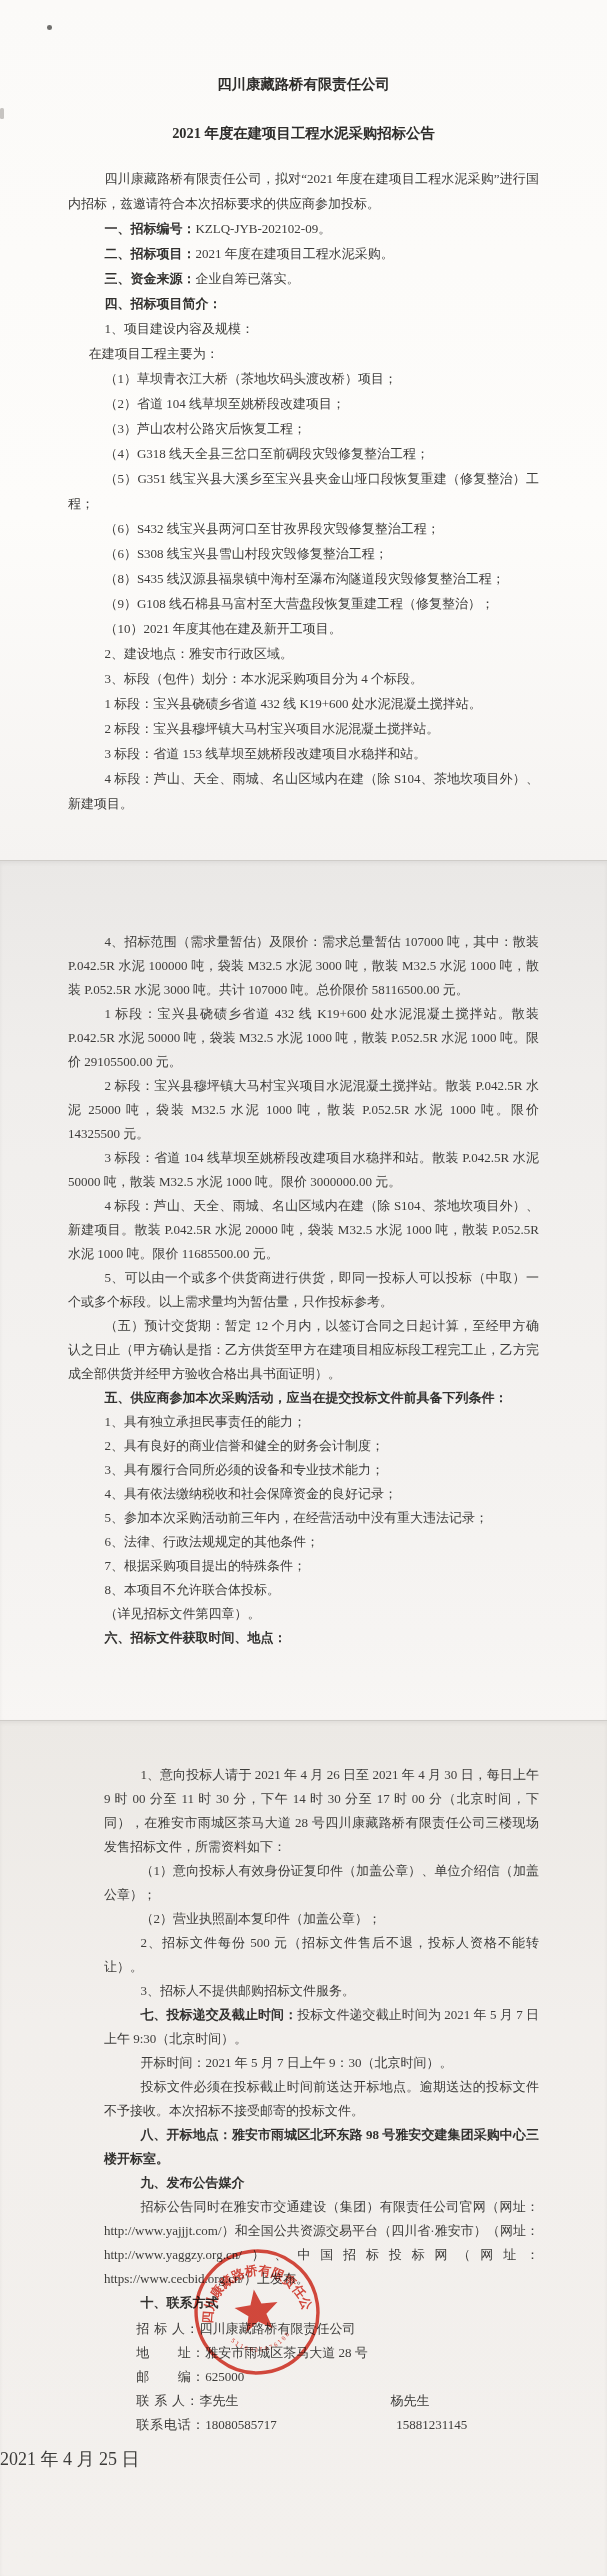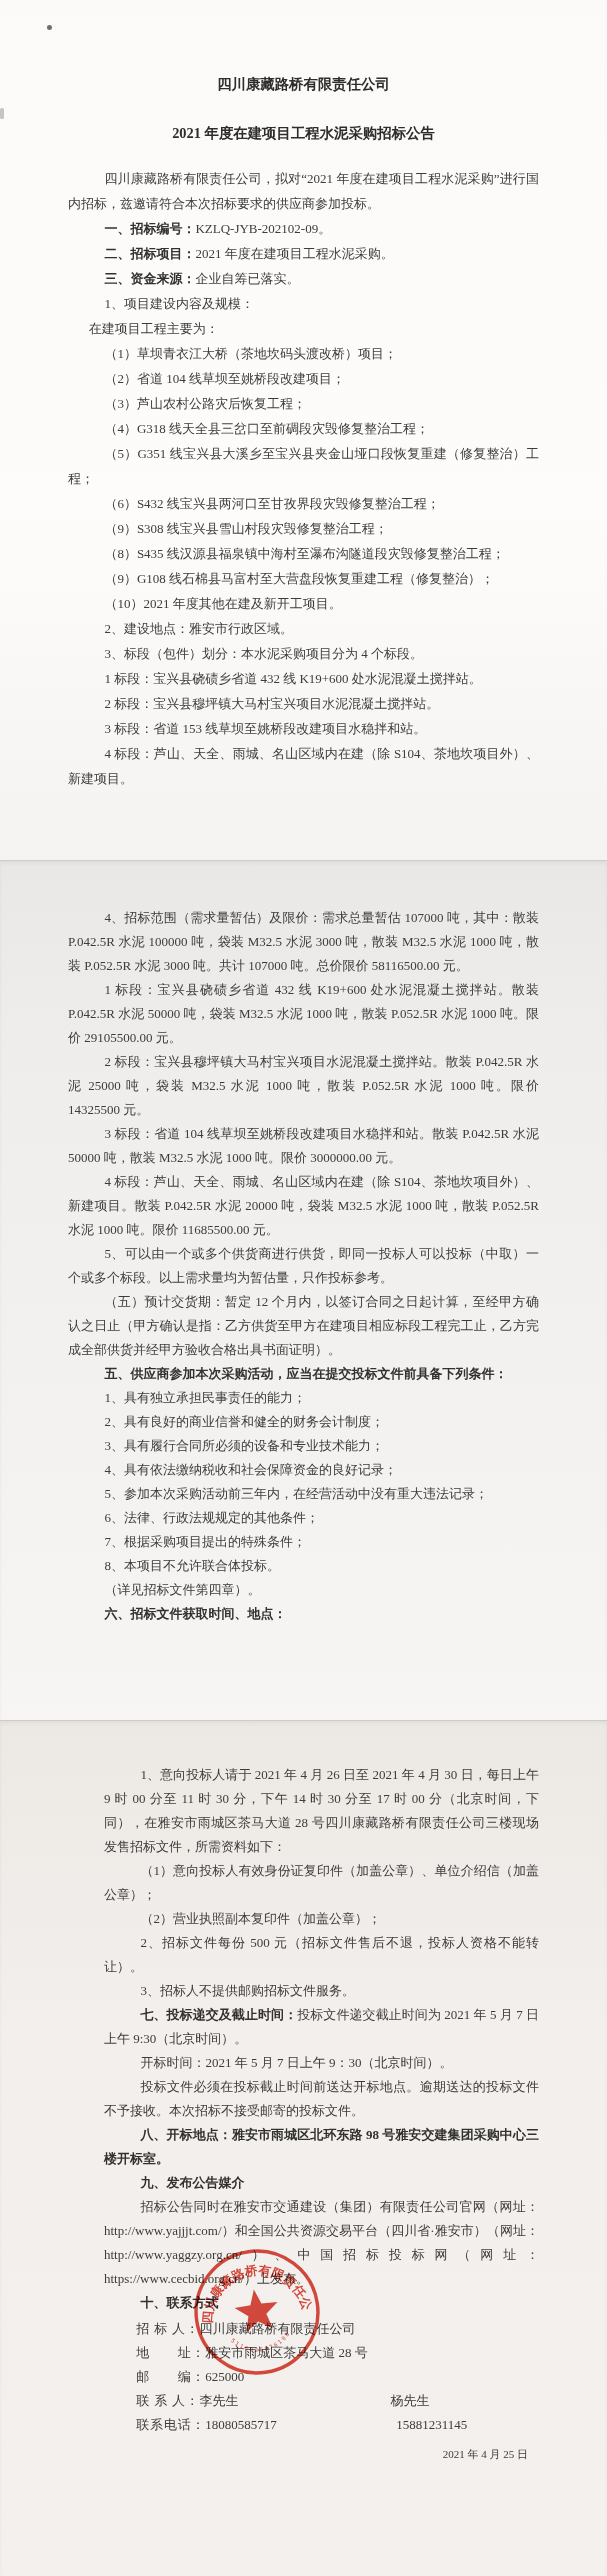--- a/index.html
+++ b/index.html
@@ -15,31 +15,31 @@
   .page + .page{border-top:0.8px solid #cfccc8;box-shadow:inset 0 2.3px 4.6px rgba(0,0,0,.05);}
   .t1,.t2{
     text-align:center;font-weight:700;color:#2e2d2b;
     font-size:14.4px;line-height:23px;margin:0;
   }
   .t1{padding-top:73px;}
   .t2{margin-top:26px;}
   .content{padding:0 68px;font-size:13px;text-align:justify;}
   .page1 .content{line-height:25px;}
   .page1 .content .intro{margin-top:21px;}
-  .page2 .content{padding-top:45px;line-height:24px;}
+  .page2 .content{padding-top:69px;line-height:24px;}
   .page3 .content{padding-top:42px;line-height:24px;margin-left:36px;}
   .para{margin:0;text-indent:2.8em;}
   .para b{font-weight:700;color:#32312f;}
   .small-indent{text-indent:1.6em;}
   .bold{font-weight:700;color:#32312f;}
   .contact{padding:1.5px 68px 0;font-size:13px;line-height:24px;margin-left:28px;}
   .contact-row{padding-left:3.1em;}
   .contact-label{letter-spacing:0.8px;}
   .contact-v1{display:inline-block;min-width:191px;}
-  .date{margin:10.6px 0 0;padding-right:79px;text-align:right;font-size:11px;}
+  .date{margin:10.6px 0 0;padding-right:79px;text-align:left;font-size:18px;}
   
   .seal{position:absolute;left:190px;top:524px;transform:rotate(-8deg);
         mix-blend-mode:multiply;opacity:.9;z-index:5;pointer-events:none;}
   .seal circle{stroke:#d9382b;}
   .seal polygon{fill:#d9382b;}
   .seal text{fill:#d9382b;}
   .seal-company{font-size:16.5px;font-weight:700;font-family:"Liberation Serif","DejaVu Serif",serif;}
   .seal-code{font-size:7.5px;letter-spacing:2.5px;font-family:"DejaVu Sans Mono",monospace;}
   
   .speck{position:absolute;border-radius:50%;}
@@ -54,29 +54,30 @@
   <section class="page page1">
     <div class="speck speck1"></div>
     <div class="speck speck2"></div>
     <h1 class="t1">四川康藏路桥有限责任公司</h1>
     <h1 class="t2">2021 年度在建项目工程水泥采购招标公告</h1>
     <div class="content">
         <p class="para intro">四川康藏路桥有限责任公司，拟对“2021 年度在建项目工程水泥采购”进行国内招标，兹邀请符合本次招标要求的供应商参加投标。</p>
         <p class="para"><b>一、招标编号：</b>KZLQ-JYB-202102-09。</p>
         <p class="para"><b>二、招标项目：</b>2021 年度在建项目工程水泥采购。</p>
         <p class="para"><b>三、资金来源：</b>企业自筹已落实。</p>
+        <p class="para"><b>四、招标项目简介：</b></p>
         <p class="para">1、项目建设内容及规模：</p>
         <p class="para small-indent">在建项目工程主要为：</p>
         <p class="para">（1）草坝青衣江大桥（茶地坎码头渡改桥）项目；</p>
         <p class="para">（2）省道 104 线草坝至姚桥段改建项目；</p>
         <p class="para">（3）芦山农村公路灾后恢复工程；</p>
         <p class="para">（4）G318 线天全县三岔口至前碉段灾毁修复整治工程；</p>
         <p class="para">（5）G351 线宝兴县大溪乡至宝兴县夹金山垭口段恢复重建（修复整治）工程；</p>
         <p class="para">（6）S432 线宝兴县两河口至甘孜界段灾毁修复整治工程；</p>
-        <p class="para">（9）S308 线宝兴县雪山村段灾毁修复整治工程；</p>
+        <p class="para">（6）S308 线宝兴县雪山村段灾毁修复整治工程；</p>
         <p class="para">（8）S435 线汉源县福泉镇中海村至瀑布沟隧道段灾毁修复整治工程；</p>
         <p class="para">（9）G108 线石棉县马富村至大营盘段恢复重建工程（修复整治）；</p>
         <p class="para">（10）2021 年度其他在建及新开工项目。</p>
         <p class="para">2、建设地点：雅安市行政区域。</p>
         <p class="para">3、标段（包件）划分：本水泥采购项目分为 4 个标段。</p>
         <p class="para">1 标段：宝兴县硗碛乡省道 432 线 K19+600 处水泥混凝土搅拌站。</p>
         <p class="para">2 标段：宝兴县穆坪镇大马村宝兴项目水泥混凝土搅拌站。</p>
         <p class="para">3 标段：省道 153 线草坝至姚桥段改建项目水稳拌和站。</p>
         <p class="para">4 标段：芦山、天全、雨城、名山区域内在建（除 S104、茶地坎项目外）、新建项目。</p>
       </div>

